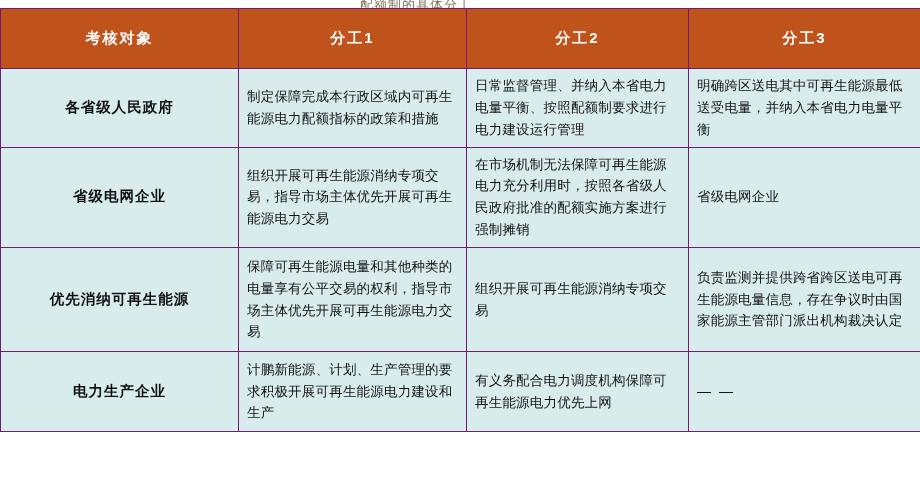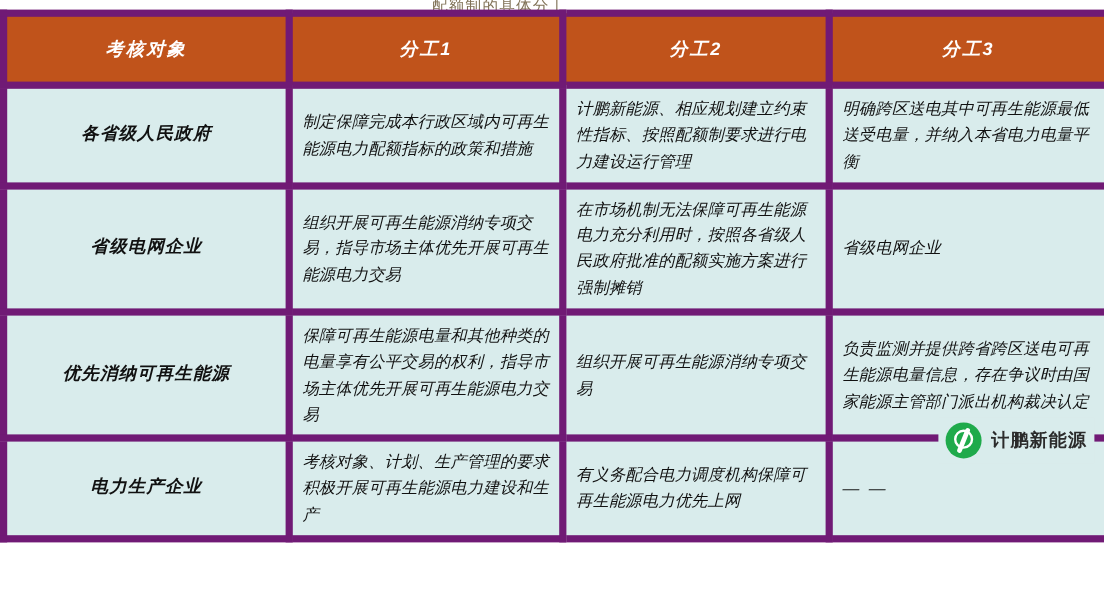--- a/index.html
+++ b/index.html
@@ -45,25 +45,24 @@
     width: 920px;
     border-collapse: collapse;
     table-layout: fixed;
   }
   table.main col.c0 { width: 238px; }
   table.main col.c1 { width: 228px; }
   table.main col.c2 { width: 222px; }
   table.main col.c3 { width: 232px; }
 
   table.main th, table.main td {
-    border: 6px solid #701a75;
+    border: 1px solid #701a75;
     vertical-align: middle;
     padding: 6px 8px;
     box-sizing: border-box;
-    font-style: italic;
   }
   thead th {
     background: #c0531b;
     color: #ffffff;
     font-size: 15px;
     font-weight: bold;
     height: 60px;
     text-align: center;
     letter-spacing: 2px;
     border: 1px solid #9a5a2a;
@@ -166,42 +165,38 @@
         <th>考核对象</th>
         <th>分工1</th>
         <th>分工2</th>
         <th>分工3</th>
       </tr>
     </thead>
     <tbody>
       <tr class="r0">
         <td class="rowhead">各省级人民政府</td>
         <td class="cell">制定保障完成本行政区域内可再生能源电力配额指标的政策和措施</td>
-        <td class="cell">计鹏新能源、相应规划建立约束性指标、按照配额制要求进行电力建设运行管理</td>
+        <td class="cell">日常监督管理、并纳入本省电力电量平衡、按照配额制要求进行电力建设运行管理</td>
         <td class="cell">明确跨区送电其中可再生能源最低送受电量，并纳入本省电力电量平衡</td>
       </tr>
       <tr class="r1">
         <td class="rowhead">省级电网企业</td>
         <td class="cell">组织开展可再生能源消纳专项交易，指导市场主体优先开展可再生能源电力交易</td>
         <td class="cell">在市场机制无法保障可再生能源电力充分利用时，按照各省级人民政府批准的配额实施方案进行强制摊销</td>
         <td class="cell">省级电网企业</td>
       </tr>
       <tr class="r3">
         <td class="rowhead">优先消纳可再生能源</td>
         <td class="cell">保障可再生能源电量和其他种类的电量享有公平交易的权利，指导市场主体优先开展可再生能源电力交易</td>
         <td class="cell">组织开展可再生能源消纳专项交易</td>
         <td class="cell">负责监测并提供跨省跨区送电可再生能源电量信息，存在争议时由国家能源主管部门派出机构裁决认定</td>
       </tr>
       <tr class="r4">
         <td class="rowhead">电力生产企业</td>
-        <td class="cell">考核对象、计划、生产管理的要求积极开展可再生能源电力建设和生产</td>
+        <td class="cell">计鹏新能源、计划、生产管理的要求积极开展可再生能源电力建设和生产</td>
         <td class="cell">有义务配合电力调度机构保障可再生能源电力优先上网</td>
         <td class="cell center-dash">— —</td>
       </tr>
     </tbody>
   </table>
 
-  <div class="watermark">
-    <div class="wm-logo"></div>
-    <div class="wm-text">计鹏新能源</div>
-  </div>
 
 </div>
 
 </body></html>

